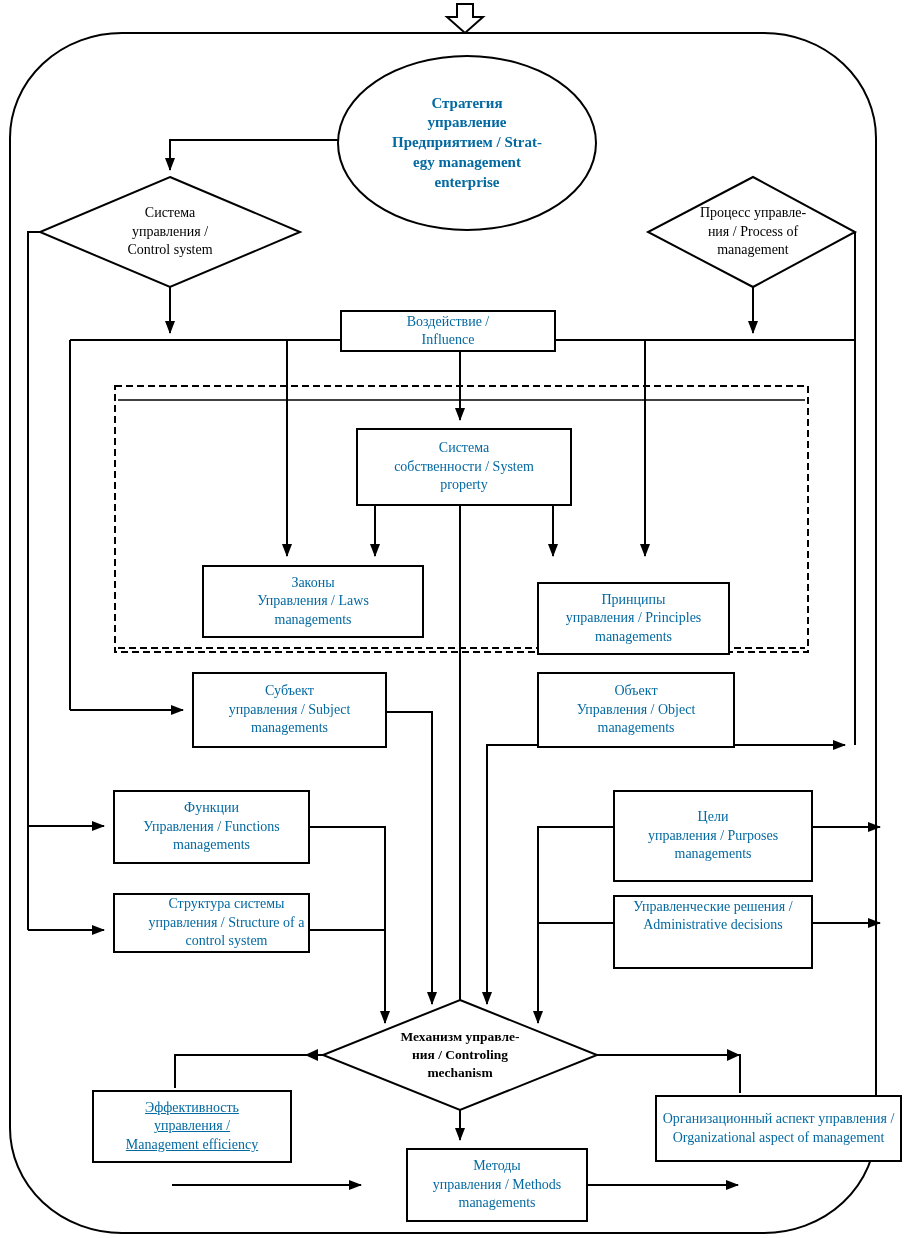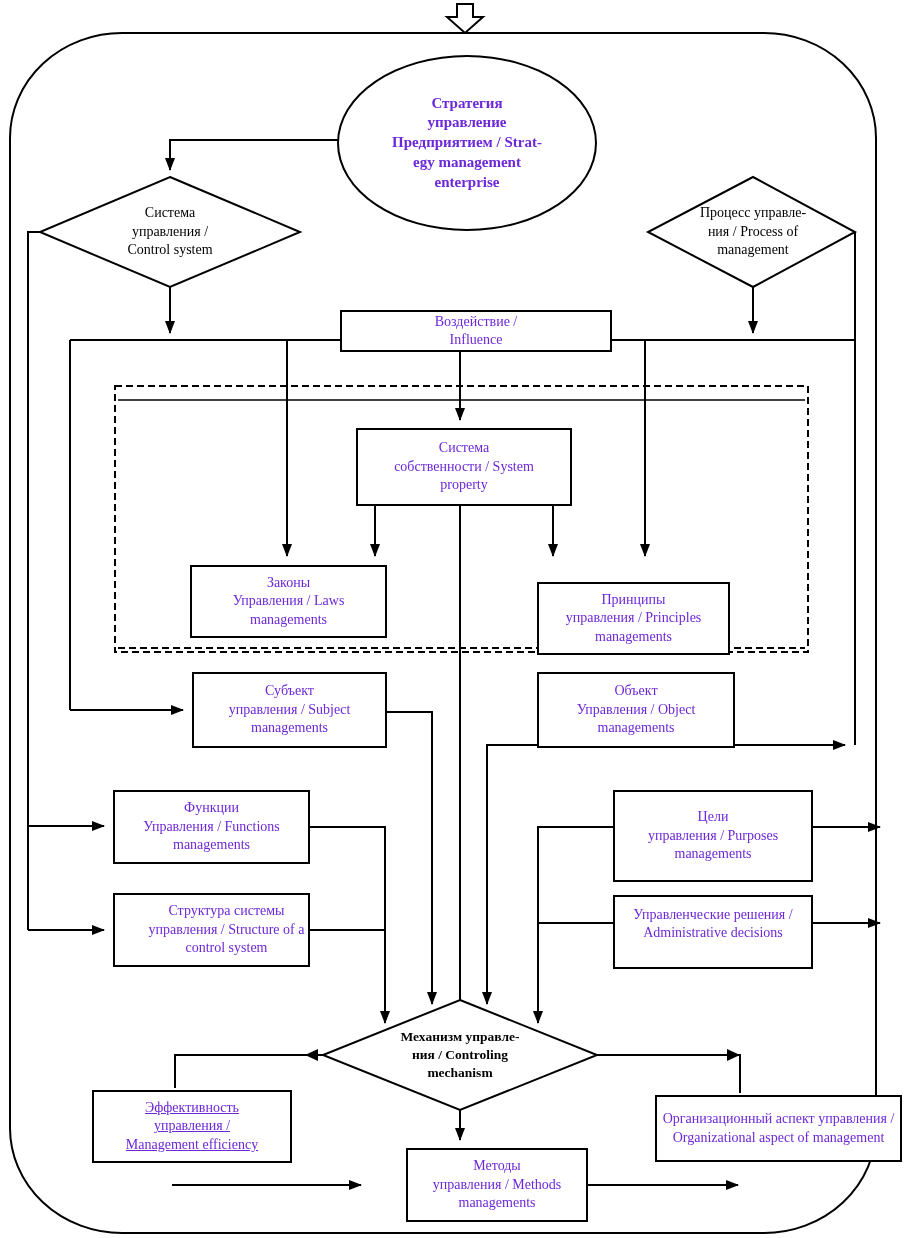--- a/index.html
+++ b/index.html
@@ -1,22 +1,22 @@
 <!DOCTYPE html>
 <html><head>
 <meta charset="utf-8">
 <style>
   html,body{margin:0;padding:0;background:#fff;}
   #canvas{position:relative;width:920px;height:1238px;background:#fff;overflow:hidden;
           font-family:"Liberation Serif",serif;}
   #wires{position:absolute;left:0;top:0;width:920px;height:1238px;}
   .box{position:absolute;background:#fff;border:2px solid #000;box-sizing:border-box;
        display:flex;align-items:center;justify-content:center;text-align:center;
-       font:14px/1.32 "Liberation Serif",serif;color:#6d28d9;white-space:pre-line;padding:2px;}
-  .box.topalign{align-items:flex-start;padding-top:9px;}
+       font:14px/1.32 "Liberation Serif",serif;color:#0369a1;white-space:pre-line;padding:2px;}
+  .box.topalign{align-items:flex-start;padding-top:1px;}
   .ellipse{border-radius:50%;font-weight:bold;font-size:15px;}
   .dlabel{position:absolute;display:flex;align-items:center;justify-content:center;
           text-align:center;font:14px/1.32 "Liberation Serif",serif;color:#000;
           white-space:pre-line;background:transparent;}
   .dlabel.bold{font-weight:bold;font-size:13.5px;}
 </style>
 </head>
 <body>
 
 <div id="canvas">
@@ -95,28 +95,28 @@
   <div class="dlabel" style="left:78px;top:194px;width:184px;height:76px;">Система
 управления /
 Control system</div>
   <div class="dlabel bold" style="left:372px;top:1026px;width:176px;height:58px;">Механизм управле-
 ния / Controling
 mechanism</div>
   <div class="dlabel" style="left:658px;top:194px;width:190px;height:76px;">Процесс управле-
 ния / Process of
 management</div>
 
-  <div class="box" style="left:340px;top:310px;width:272px;height:42px;">Воздействие /
+  <div class="box" style="left:340px;top:310px;width:216px;height:42px;">Воздействие /
 Influence</div>
 
   <div class="box" style="left:356px;top:428px;width:216px;height:78px;">Система
 собственности / System
 property</div>
 
-  <div class="box" style="left:190px;top:565px;width:197px;height:73px;">Законы
+  <div class="box" style="left:202px;top:565px;width:222px;height:73px;">Законы
 Управления / Laws
 managements</div>
 
   <div class="box" style="left:537px;top:582px;width:193px;height:73px;">Принципы
 управления / Principles
 managements</div>
 
   <div class="box" style="left:192px;top:672px;width:195px;height:76px;">Субъект
 управления / Subject
 managements</div>
@@ -126,21 +126,21 @@
 managements</div>
 
   <div class="box" style="left:113px;top:790px;width:197px;height:74px;">Функции
 Управления / Functions
 managements</div>
 
   <div class="box" style="left:613px;top:790px;width:200px;height:92px;">Цели
 управления / Purposes
 managements</div>
 
-  <div class="box" style="left:113px;top:893px;width:197px;height:74px;padding-left:32px;">Структура системы
+  <div class="box" style="left:113px;top:893px;width:197px;height:60px;padding-left:32px;">Структура системы
 управления / Structure of a
 control system</div>
 
   <div class="box topalign" style="left:613px;top:895px;width:200px;height:74px;">Управленческие решения /
 Administrative decisions</div>
 
   <div class="box" style="left:92px;top:1090px;width:200px;height:73px;text-decoration:underline;">Эффективность
 управления /
 Management efficiency</div>
 

